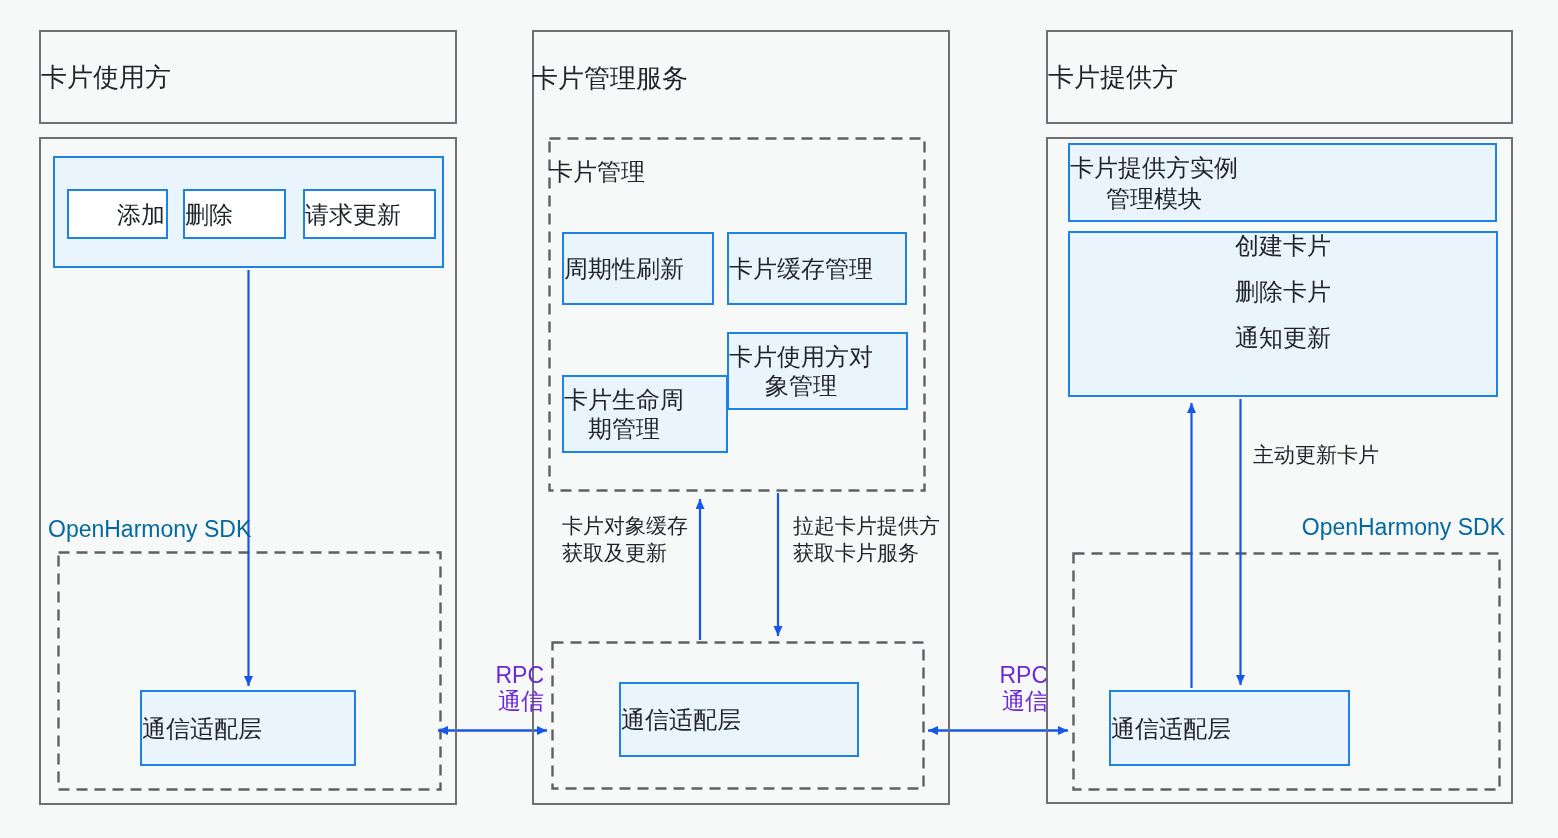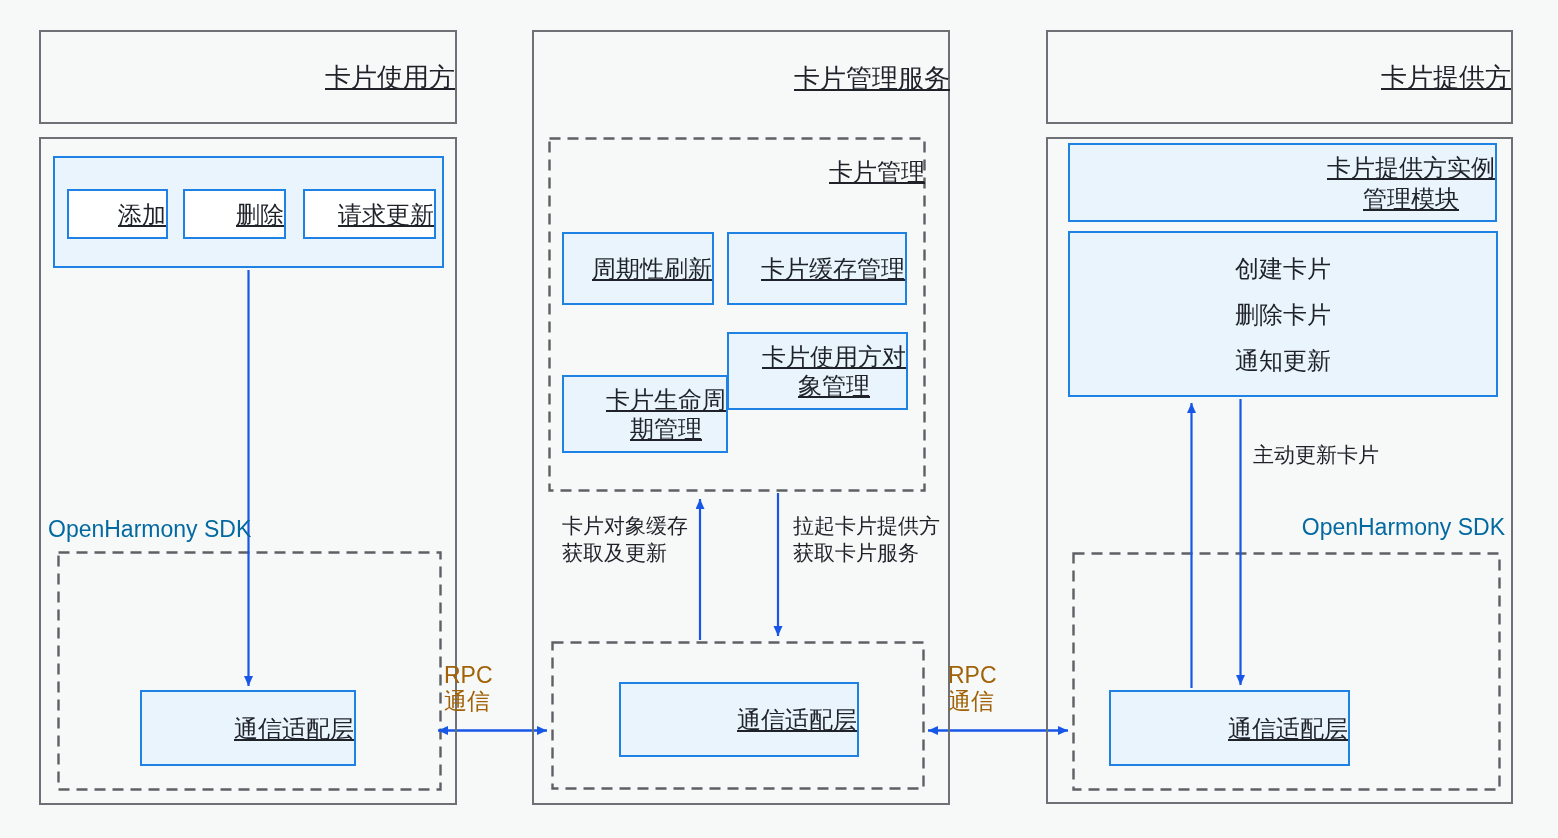--- a/index.html
+++ b/index.html
@@ -5,29 +5,29 @@
   html,body{margin:0;padding:0;background:#f7f8f8;}
   .canvas{
     position:relative;width:1558px;height:838px;background:#f7f8f8;
     font-family:"Liberation Sans","DejaVu Sans",sans-serif;
     color:#1f2329;overflow:hidden;
   }
   .abs{position:absolute;box-sizing:border-box;}
   .frame{border:2px solid #6d7175;background:transparent;}
   .bluebox{border:2px solid #1e82e4;background:#e9f4fd;}
   .whitebox{border:2px solid #1e82e4;background:#ffffff;}
-  .center{display:flex;align-items:center;justify-content:flex-end;text-align:center;text-decoration:underline;}
+  .center{display:flex;align-items:center;justify-content:flex-start;text-align:center;}
   .pre{white-space:pre-line;}
   .fs-head{font-size:26px;}
   .fs-box{font-size:24px;line-height:29px;}
   .fs-sdk{font-size:23px;color:#0369a1;}
   .fs-note{font-size:21px;line-height:27px;}
-  .rpc-label{font-size:23px;line-height:26px;color:#a16207;text-align:left;}
+  .rpc-label{font-size:23px;line-height:26px;color:#6d28d9;text-align:right;}
   .instance{line-height:31px;}
-  .features{display:flex;flex-direction:column;align-items:center;justify-content:center;gap:21px;}
+  .features{display:flex;flex-direction:column;align-items:center;justify-content:flex-start;gap:21px;}
   .feature-line{font-size:24px;line-height:25px;}
   .arrow-layer{position:absolute;left:0;top:0;pointer-events:none;}
 </style>
 </head>
 <body>
 
 <div class="canvas">
 
   <svg class="arrow-layer" width="1558" height="838" viewBox="0 0 1558 838">
     <defs>

